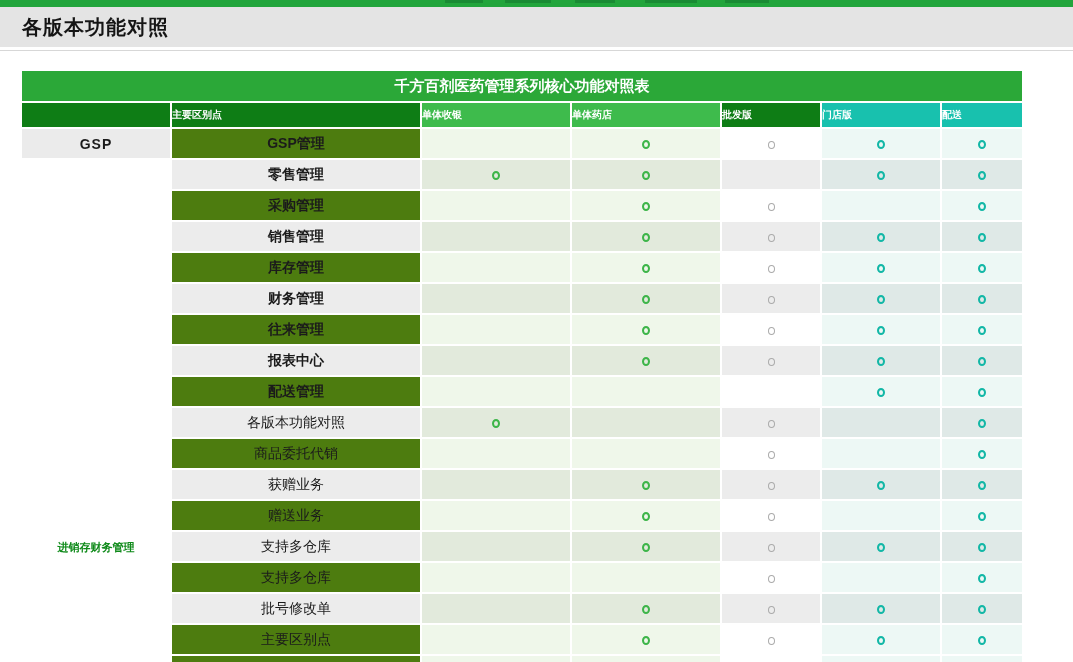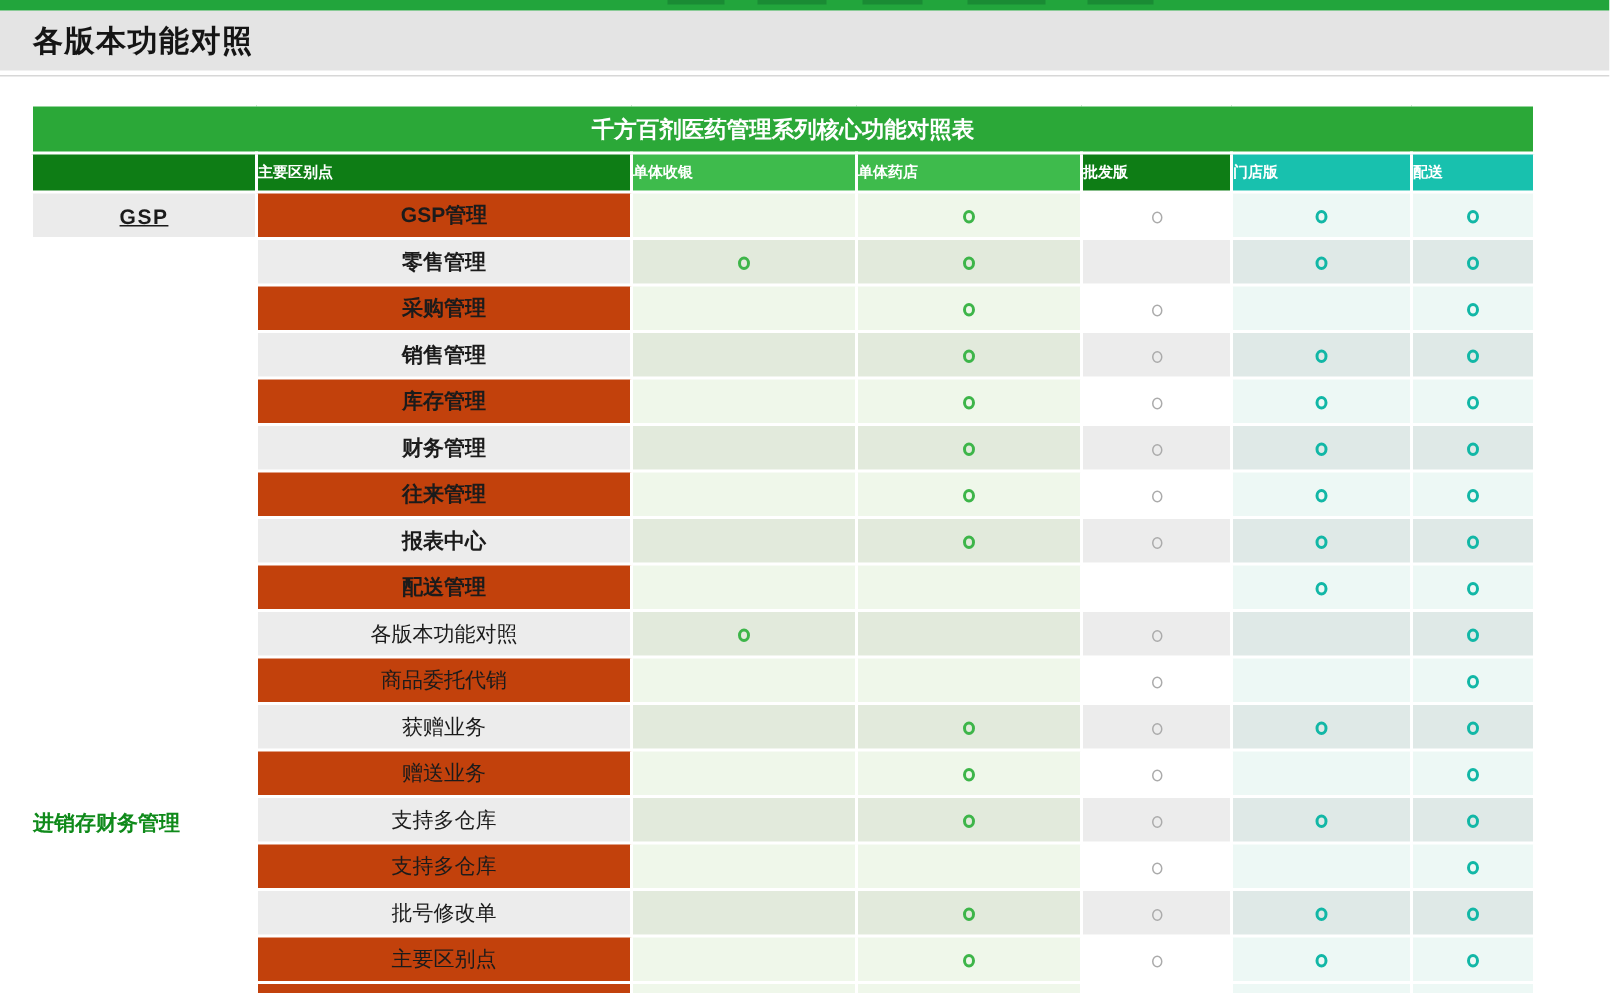--- a/index.html
+++ b/index.html
@@ -22,27 +22,27 @@
   .banner-cell{
     height:30px;background:var(--bannerGreen);color:#ffffff;
     font-size:15px;font-weight:bold;text-align:center;margin-top:48px;
   }
   .header-cell{height:24px;color:#ffffff;font-size:10px;font-weight:bold;text-align:left;}
   .h-dark{background:var(--headerDarkGreen);}
   .h-lgreen{background:var(--headerLightGreen);}
   .h-teal{background:var(--headerTeal);}
 
   .compare td{height:29px;text-align:center;vertical-align:middle;font-size:14px;color:#1b1b1b;}
-  .gsp-cell{background:var(--gspCellBg);color:var(--groupText);font-weight:bold;letter-spacing:1px;text-decoration:underline;}
+  .gsp-cell{background:var(--gspCellBg);color:var(--groupText);font-weight:bold;letter-spacing:1px;}
   .main-group-cell{background:#ffffff;position:relative;}
   .main-group-label{
-    position:absolute;top:380px;left:0;width:100%;text-align:left;
-    color:var(--groupText);font-weight:bold;font-size:14px;
-  }
-  .feature-cell{background:#c2410c;}
+    position:absolute;top:380px;left:0;width:100%;text-align:center;
+    color:var(--groupText);font-weight:bold;font-size:11px;
+  }
+  .feature-cell{background:#4d7c0f;}
   .bold{font-weight:bold;}
   .r-gray .feature-cell{background:var(--rowGray);}
   .r-white .c-green{background:var(--greenTint);}
   .r-white .c-plain{background:#ffffff;}
   .r-white .c-teal{background:var(--tealTint);}
   .r-gray .c-green{background:var(--greenTintGray);}
   .r-gray .c-plain{background:var(--rowGray);}
   .r-gray .c-teal{background:var(--tealTintGray);}
 
   .dot{display:inline-block;border-radius:50%;vertical-align:middle;}

